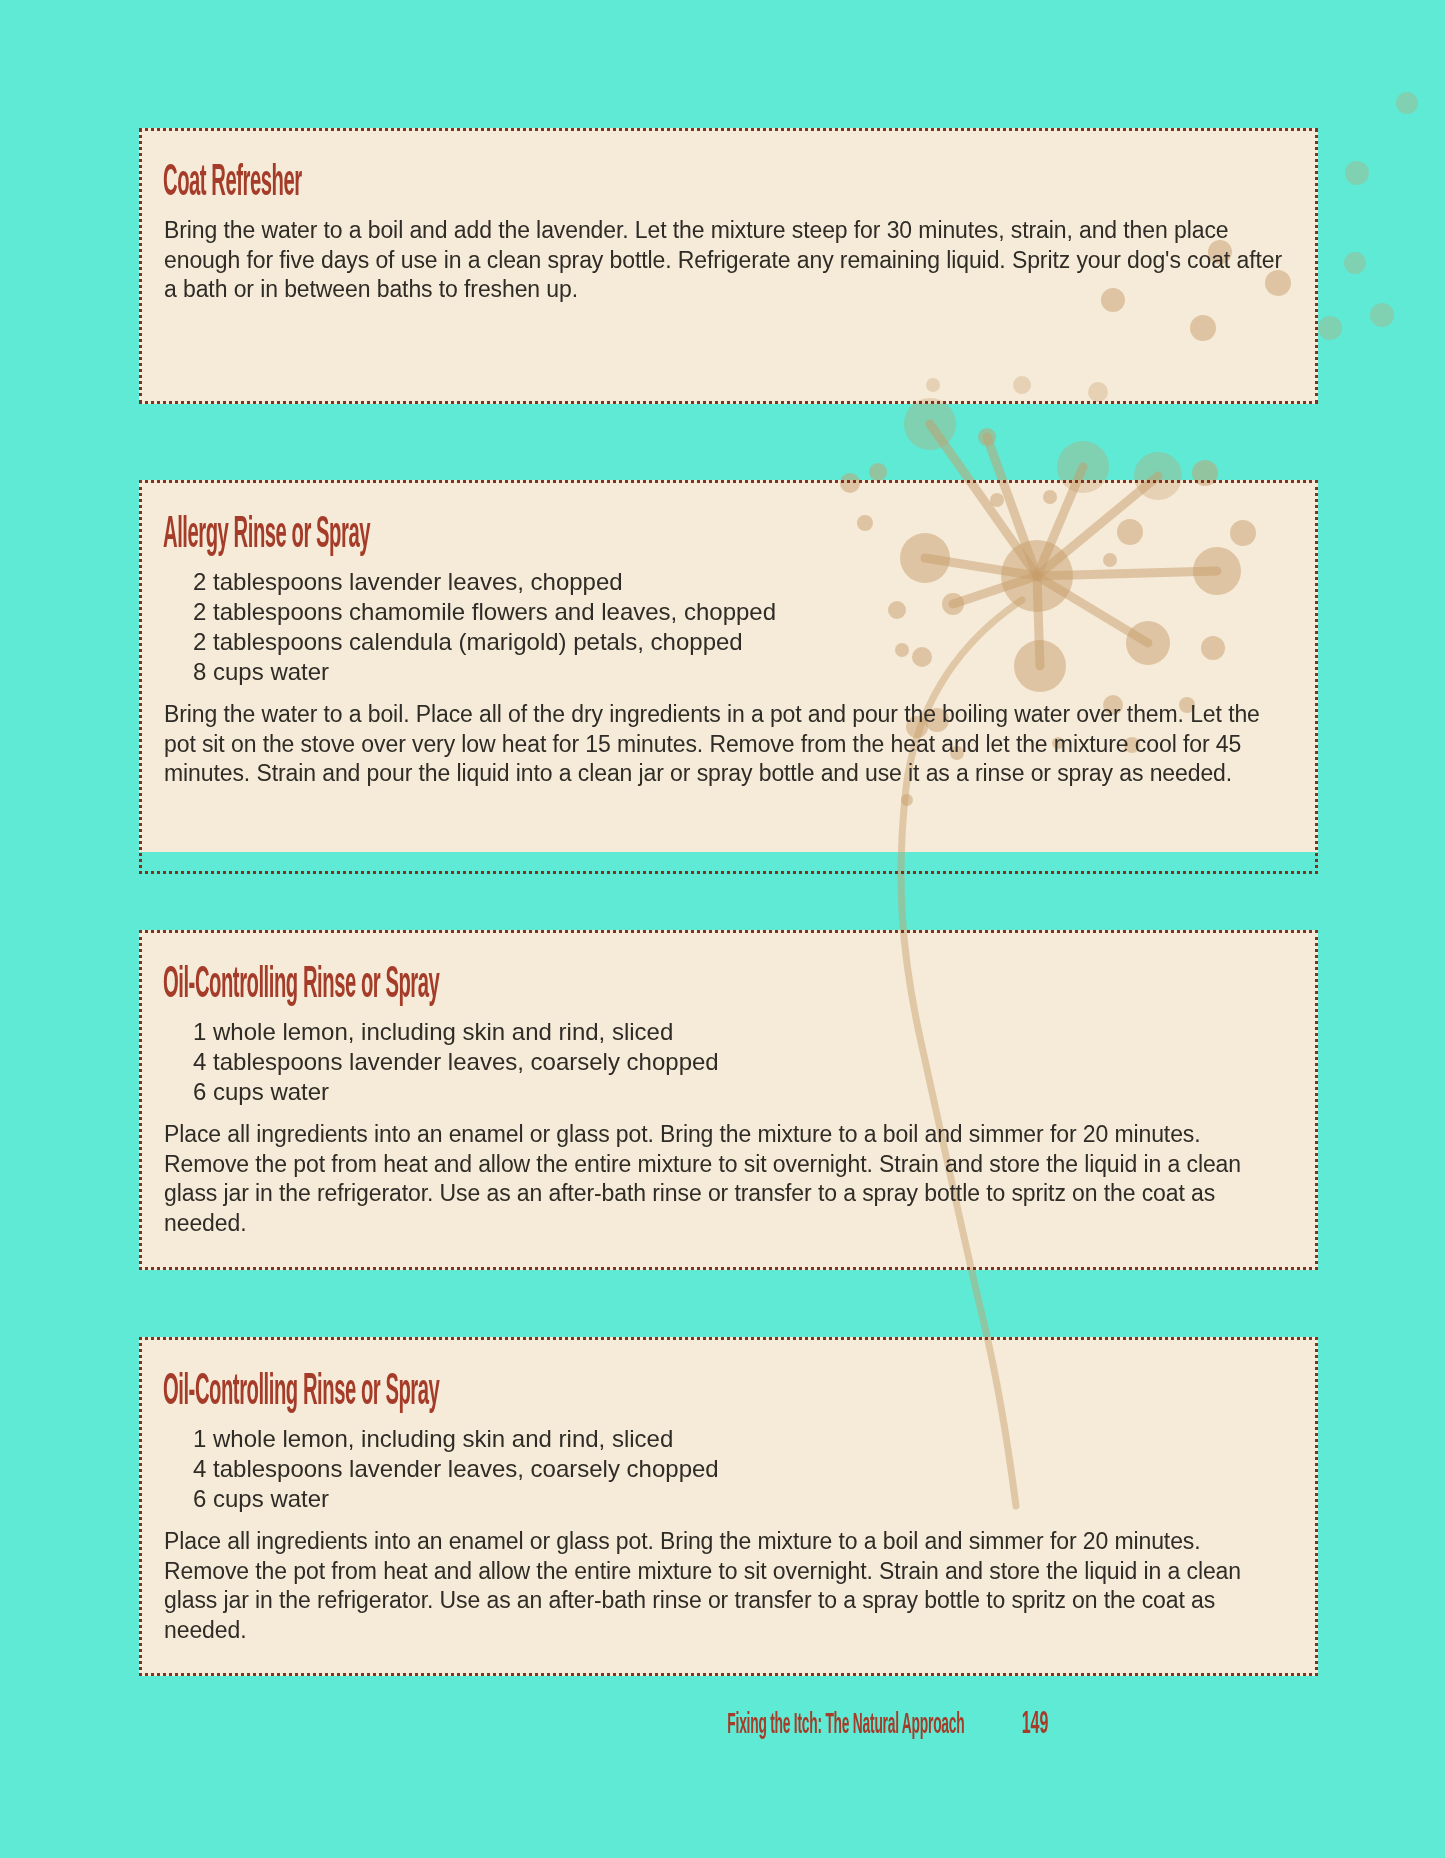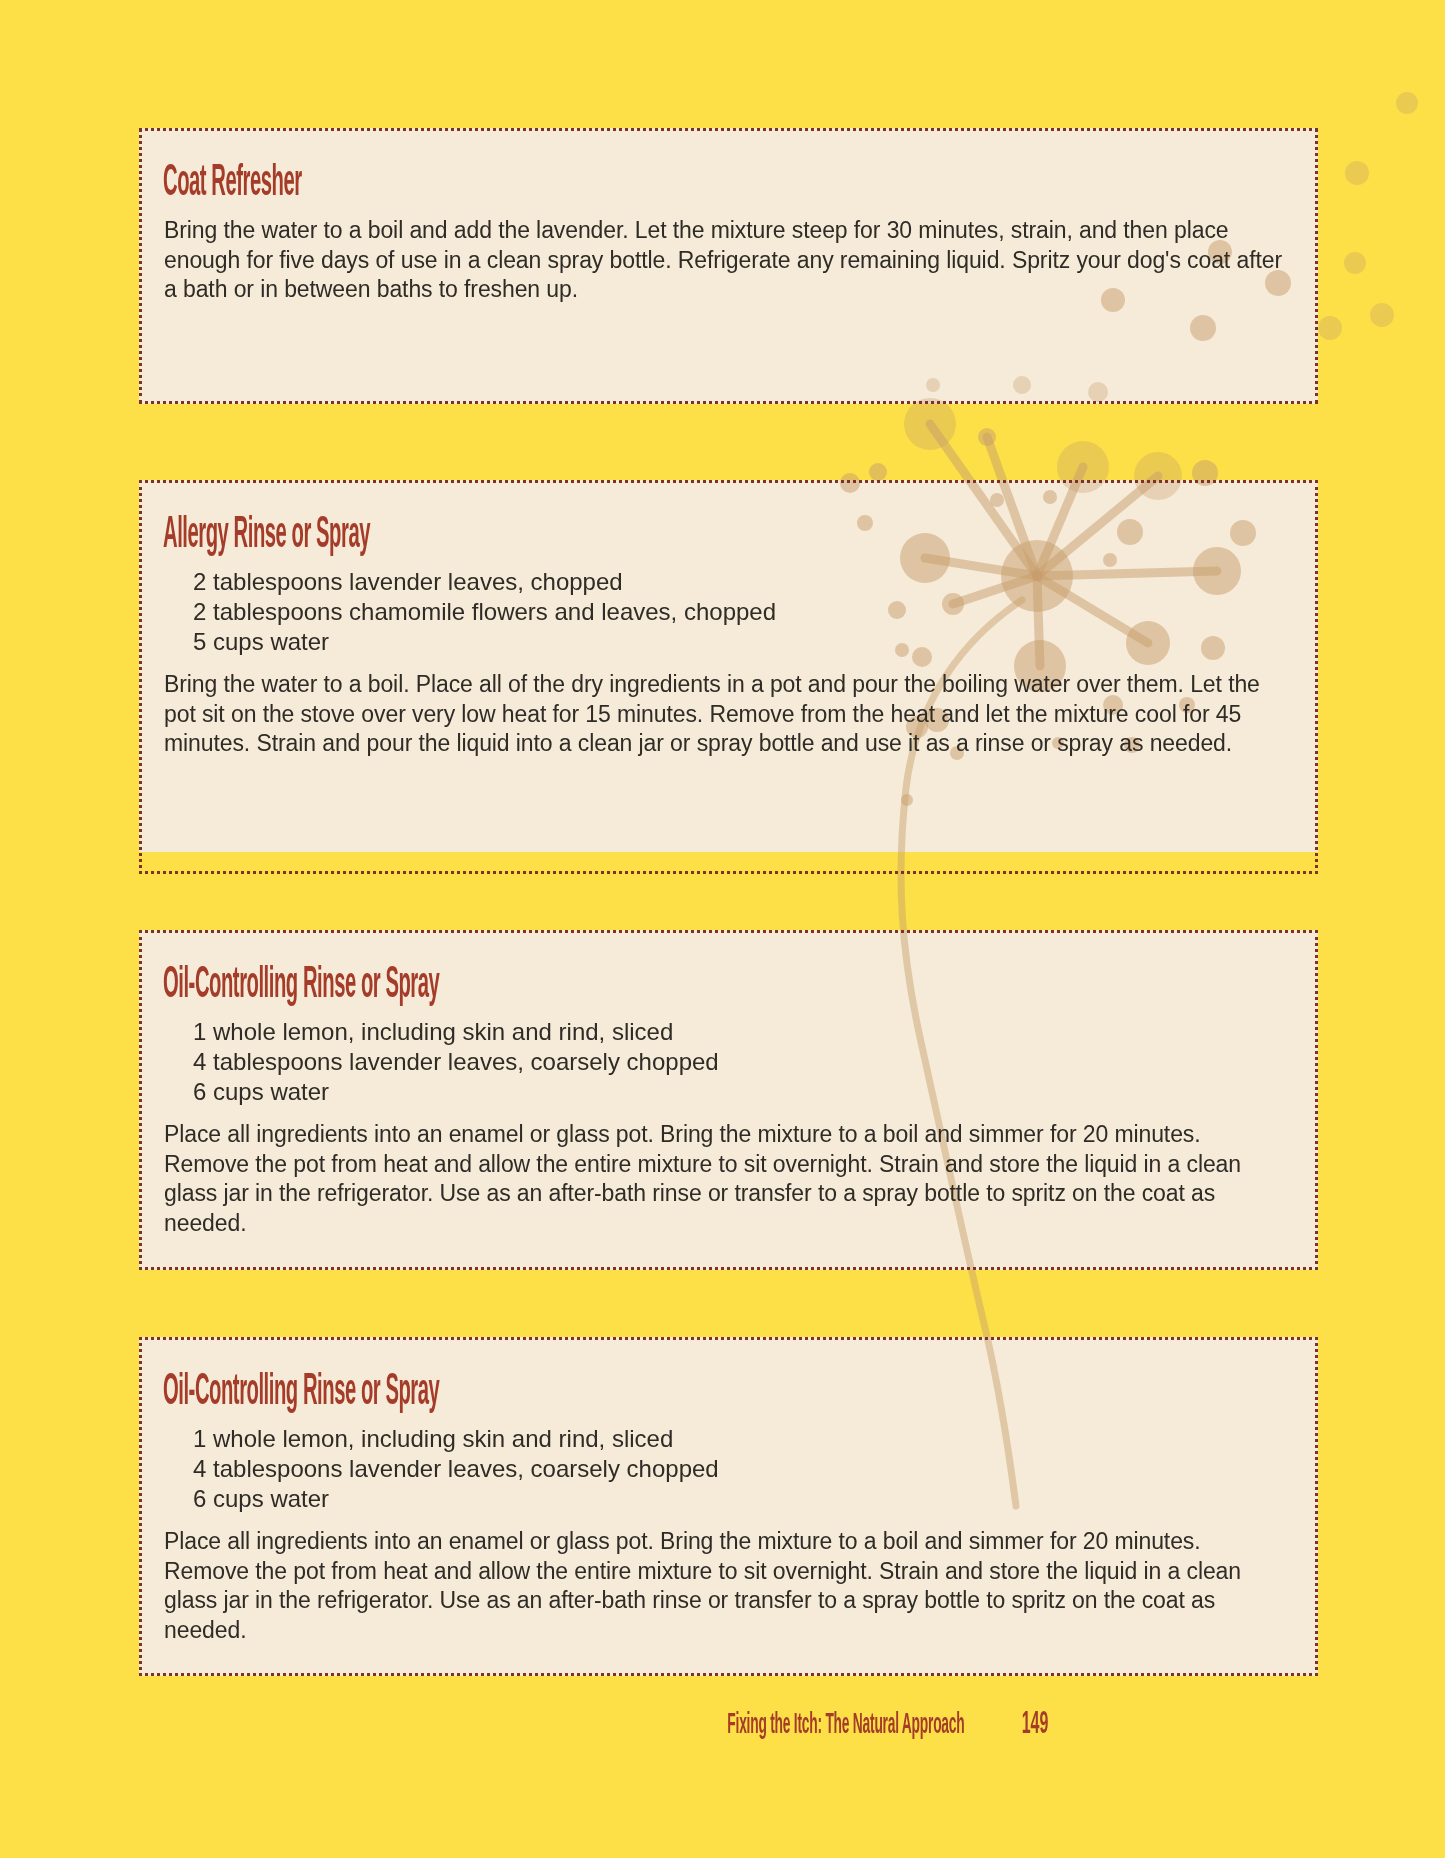--- a/index.html
+++ b/index.html
@@ -1,20 +1,20 @@
 <!DOCTYPE html>
 <html><head>
 <meta charset="utf-8">
 <title>Recipe Page</title>
 <style>
   html,body{margin:0;padding:0;background:#ffffff;}
   .page{
     position:relative;
     width:1445px;height:1858px;
-    background:#fde047;
+    background:#5eead4;
     overflow:hidden;
     font-family:"Liberation Sans", sans-serif;
     color:#2f2b26;
   }
   .box-bg{
     position:absolute;
     left:139px;width:1179px;
     background:#f5ebd8;
     z-index:0;
   }
@@ -168,21 +168,22 @@
   <section class="recipe-box" style="top:128px;height:276px">
     <h2 class="recipe-title"><span class="condensed">Coat Refresher</span></h2>
     <p class="instructions">Bring the water to a boil and add the lavender. Let the mixture steep for 30 minutes, strain, and then place enough for five days of use in a clean spray bottle. Refrigerate any remaining liquid. Spritz your dog's coat after a bath or in between baths to freshen up.</p>
   </section>
 
   <section class="recipe-box" style="top:480px;height:394px">
     <h2 class="recipe-title"><span class="condensed">Allergy Rinse or Spray</span></h2>
     <ul class="ingredients">
       <li>2 tablespoons lavender leaves, chopped</li>
       <li>2 tablespoons chamomile flowers and leaves, chopped</li>
-      <li>5 cups water</li>
+      <li>2 tablespoons calendula (marigold) petals, chopped</li>
+      <li>8 cups water</li>
     </ul>
     <p class="instructions">Bring the water to a boil. Place all of the dry ingredients in a pot and pour the boiling water over them. Let the pot sit on the stove over very low heat for 15 minutes. Remove from the heat and let the mixture cool for 45 minutes. Strain and pour the liquid into a clean jar or spray bottle and use it as a rinse or spray as needed.</p>
   </section>
 
   <section class="recipe-box" style="top:930px;height:340px">
     <h2 class="recipe-title"><span class="condensed">Oil-Controlling Rinse or Spray</span></h2>
     <ul class="ingredients">
       <li>1 whole lemon, including skin and rind, sliced</li>
       <li>4 tablespoons lavender leaves, coarsely chopped</li>
       <li>6 cups water</li>

